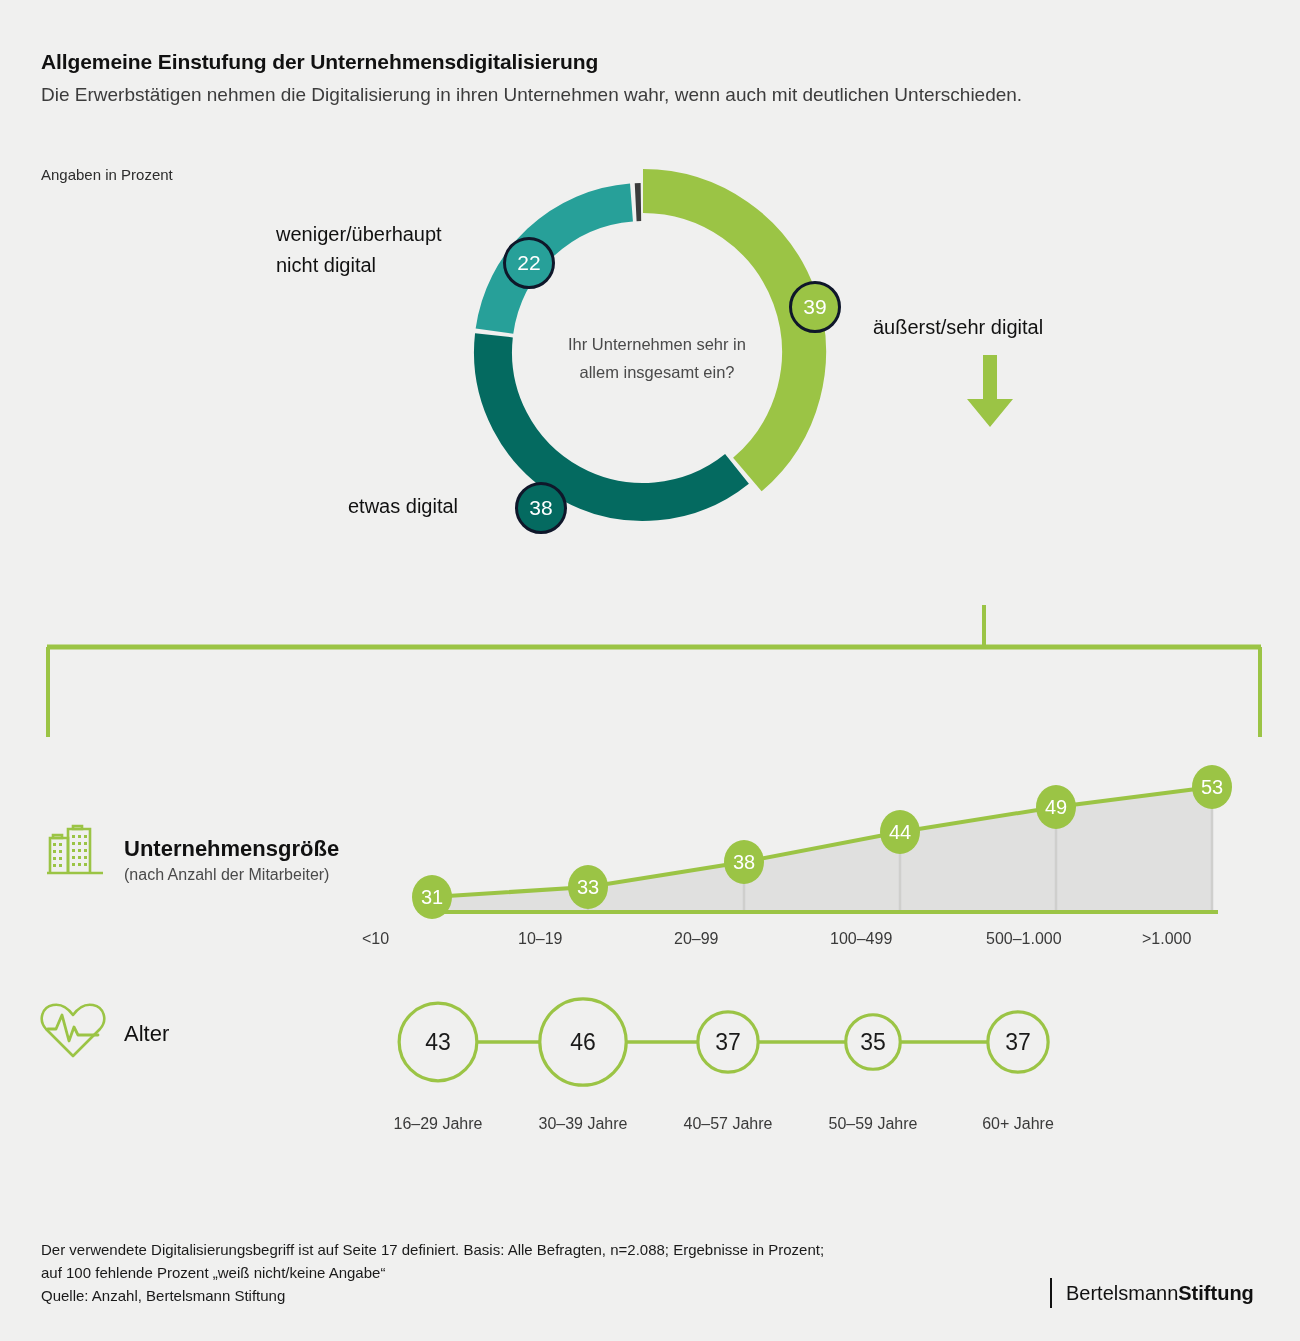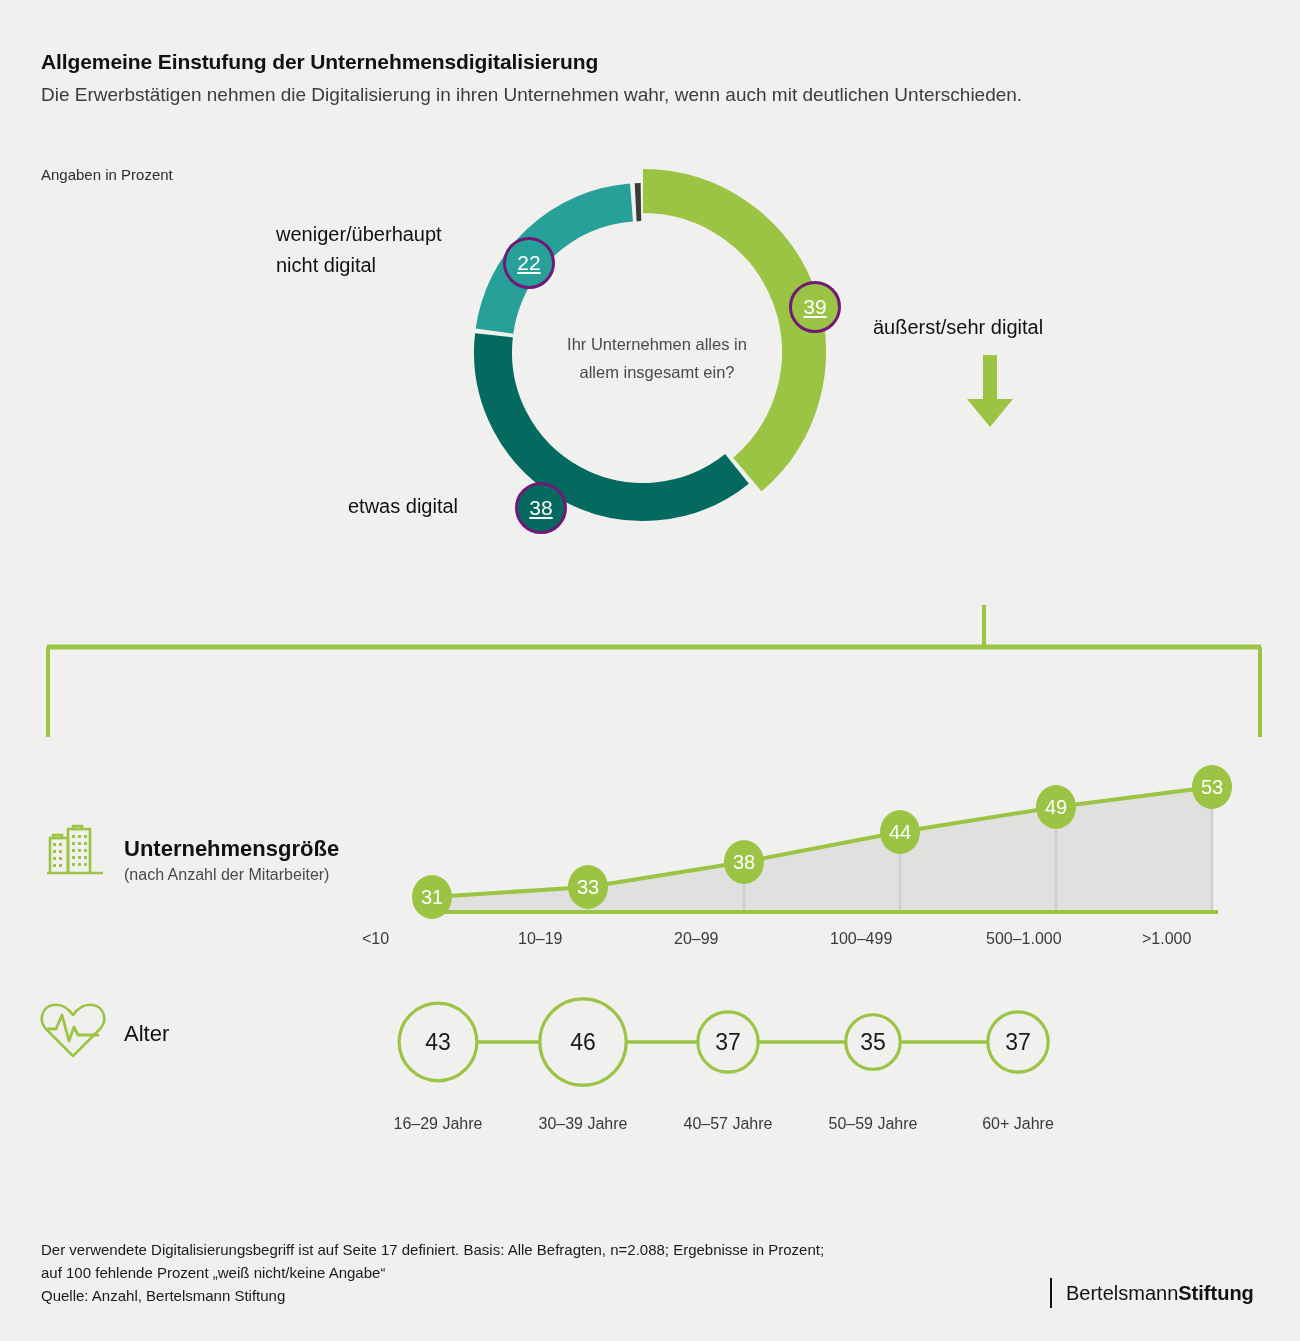--- a/index.html
+++ b/index.html
@@ -31,23 +31,23 @@
   
   #donut-wrap{position:absolute;left:418px;top:140px;width:470px;height:440px;}
   #donut-svg{display:block;}
   .donut-center-text{
     position:absolute;left:492px;top:330px;width:330px;
     text-align:center;font-size:16.5px;line-height:28px;color:#4a4a4a;
   }
 
   .donut-badge{
     position:absolute;width:46px;height:46px;border-radius:50%;
-    border:3px solid #701a75;
+    border:3px solid #0f172a;
     display:flex;align-items:center;justify-content:center;
-    color:#fff;font-size:21px;text-decoration:underline;
+    color:#fff;font-size:21px;
   }
   #badge-39{left:789px;top:281px;background:#9bc445;}
   #badge-22{left:503px;top:237px;background:#27a099;}
   #badge-38{left:515px;top:482px;background:#046a60;}
 
   .seg-label{position:absolute;font-size:20px;color:#111;line-height:31px;}
   #label-weniger{left:276px;top:219px;text-align:left;}
   #label-etwas{left:348px;top:491px;}
   #label-aeusserst{left:873px;top:312px;}
 
@@ -110,21 +110,21 @@
         <path d="M 225 51 A 161 161 0 0 1 329.3473040711641 334.60766751341464" stroke="#9bc445" stroke-width="44" fill="none"></path>
         <path d="M 318.99057170466904 328.90069473972113 A 150 150 0 0 1 75.93481212591055 195.2796601690511" stroke="#046a60" stroke-width="38" fill="none"></path>
         <path d="M 76.45978968876449 191.12403485599003 A 150 150 0 0 1 213.49214578097724 62.442087165961965" stroke="#27a099" stroke-width="38" fill="none"></path>
         <path d="M 217.67253453065817 62.17907939878489 A 150 150 0 0 1 222.9056729491283 62.01462139860436" stroke="#3b3b3b" stroke-width="38" fill="none"></path>
       </svg>
 
     <svg style="position:absolute;left:0;top:0;pointer-events:none" width="470" height="440"></svg>
   </div>
 
   <div class="donut-center-text">
-    <div>Ihr Unternehmen alles in</div>
+    <div>Ihr Unternehmen sehr in</div>
     <div>allem insgesamt ein?</div>
   </div>
 
   <div class="donut-badge" id="badge-39">39</div>
   <div class="donut-badge" id="badge-22">22</div>
   <div class="donut-badge" id="badge-38">38</div>
 
   <div class="seg-label" id="label-weniger">
     <div>weniger/überhaupt</div>
     <div>nicht digital</div>

